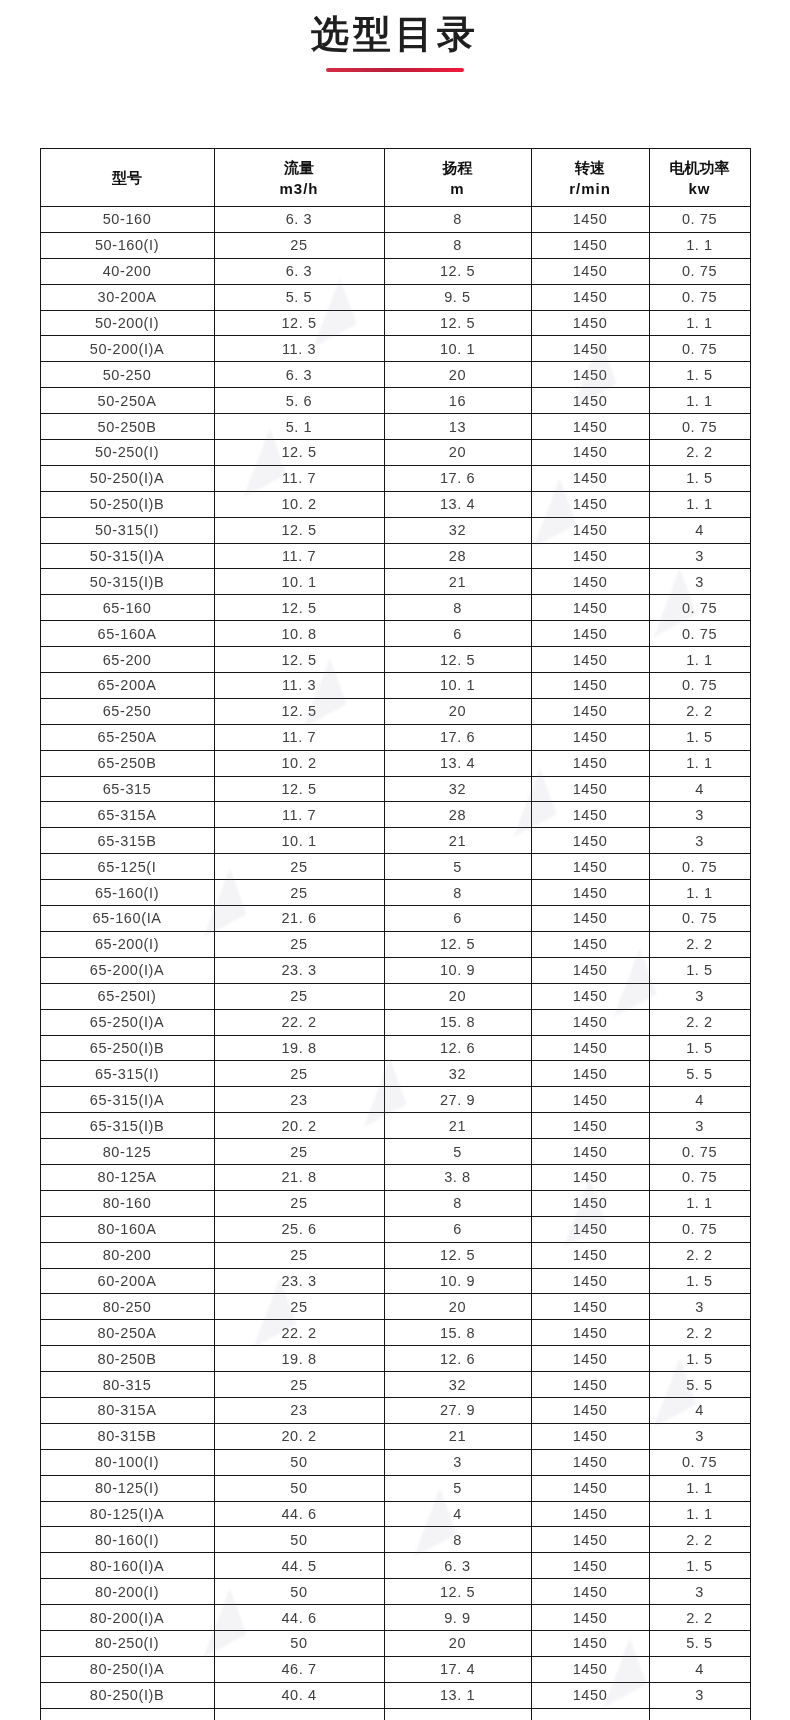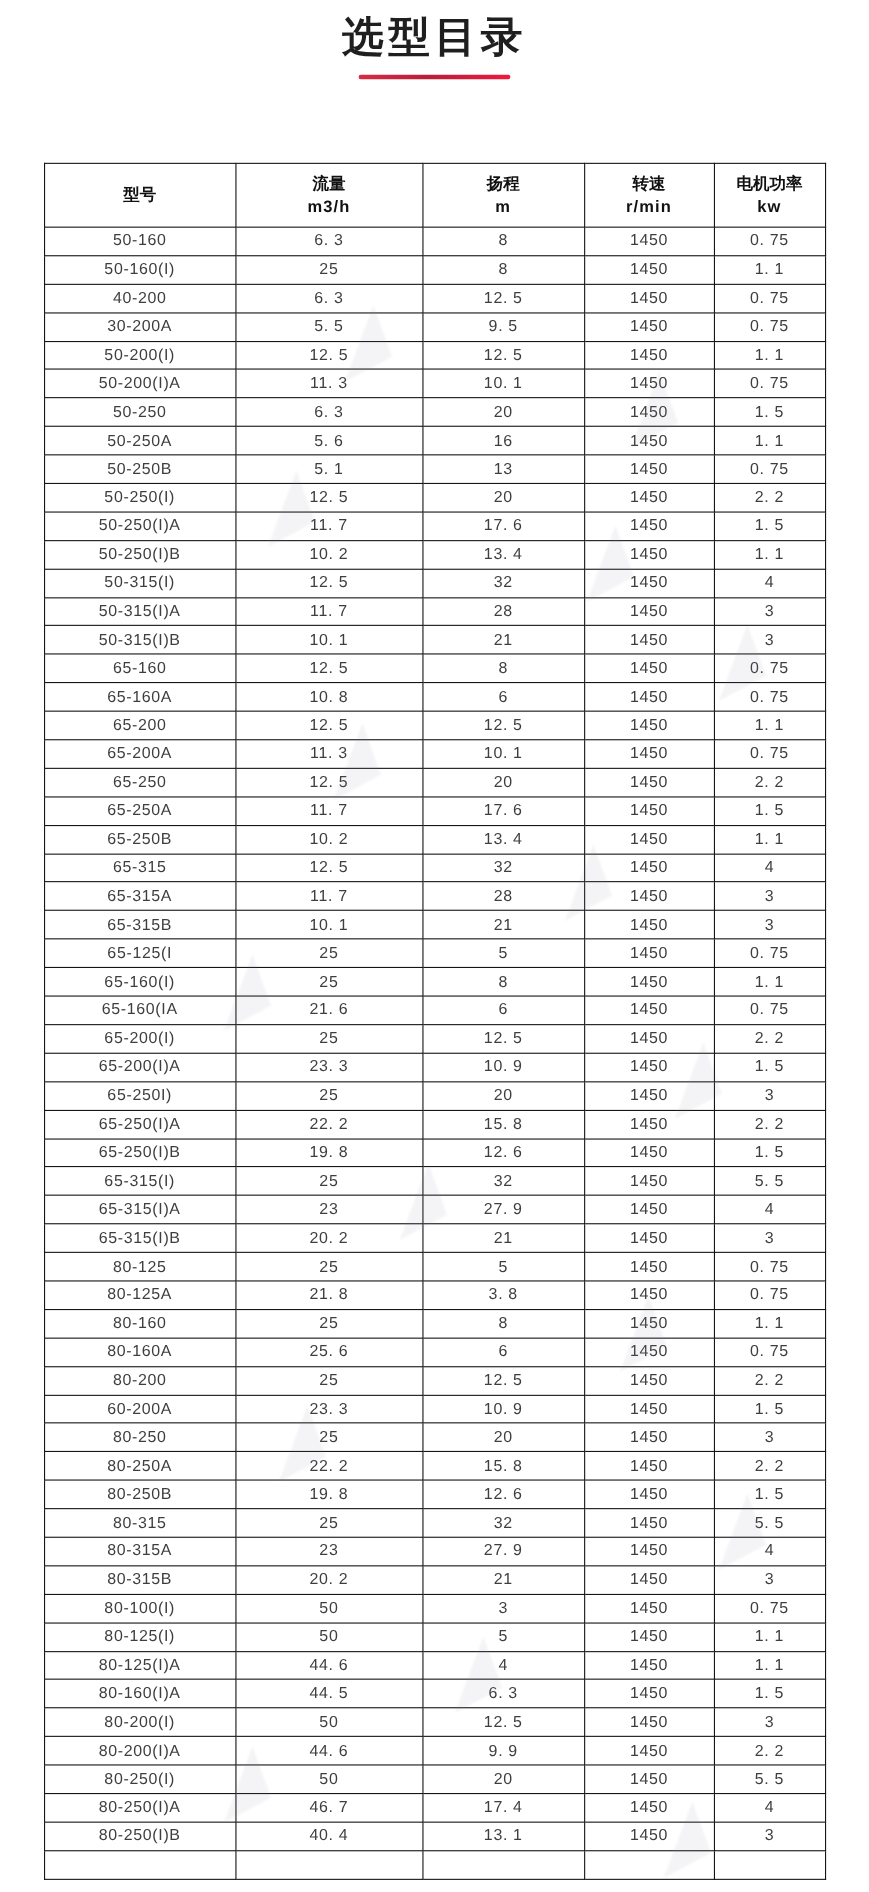--- a/index.html
+++ b/index.html
@@ -512,20 +512,27 @@
         <td>1. 1</td>
       </tr>
       <tr>
         <td>80-125(I)A</td>
         <td>44. 6</td>
         <td>4</td>
         <td>1450</td>
         <td>1. 1</td>
       </tr>
       <tr>
+        <td>80-160(I)</td>
+        <td>50</td>
+        <td>8</td>
+        <td>1450</td>
+        <td>2. 2</td>
+      </tr>
+      <tr>
         <td>80-160(I)A</td>
         <td>44. 5</td>
         <td>6. 3</td>
         <td>1450</td>
         <td>1. 5</td>
       </tr>
       <tr>
         <td>80-200(I)</td>
         <td>50</td>
         <td>12. 5</td>

